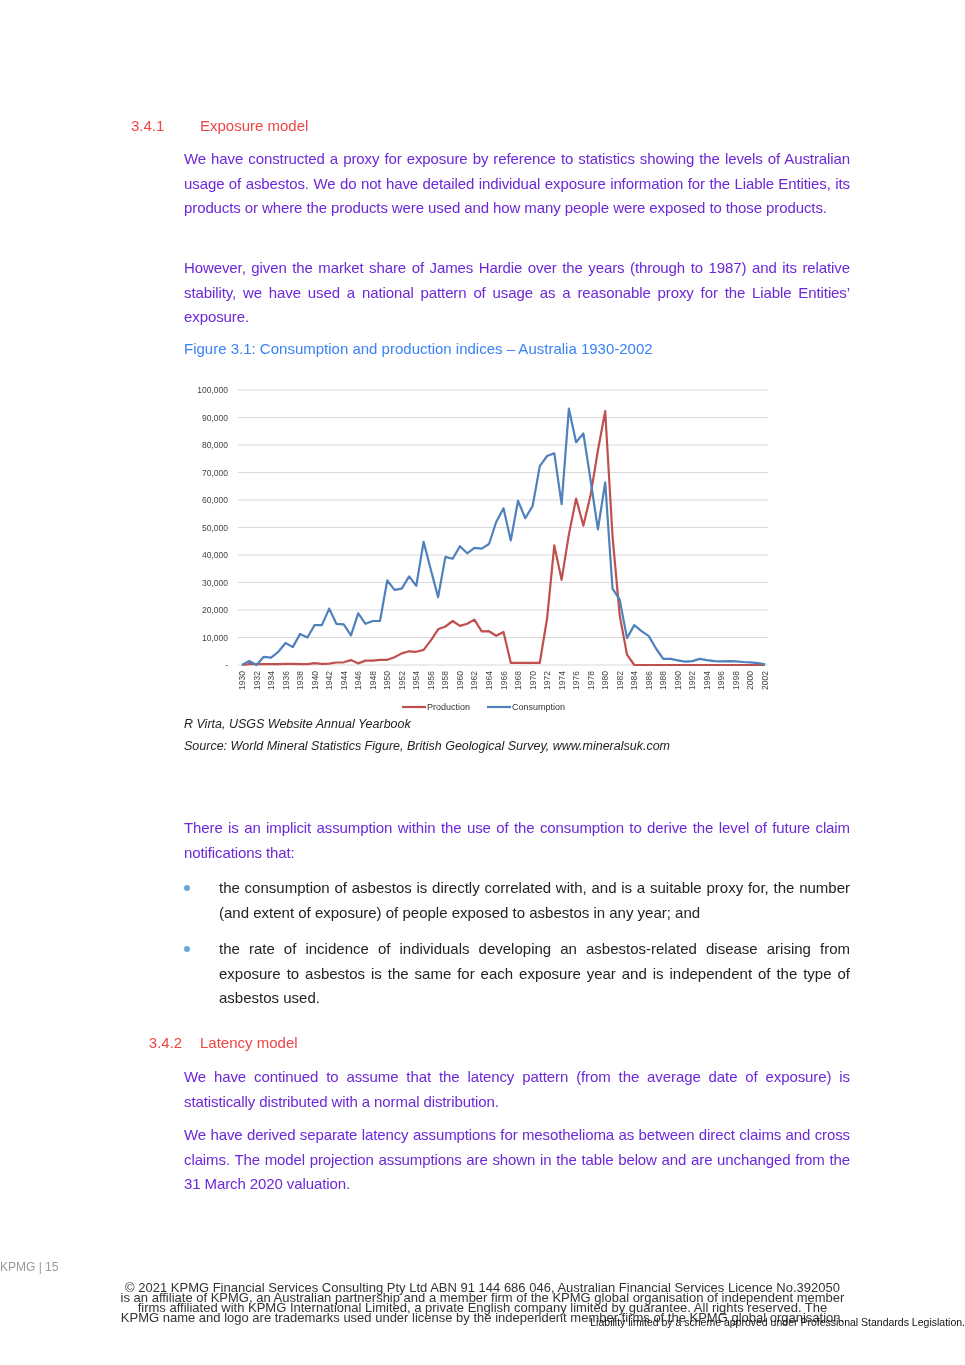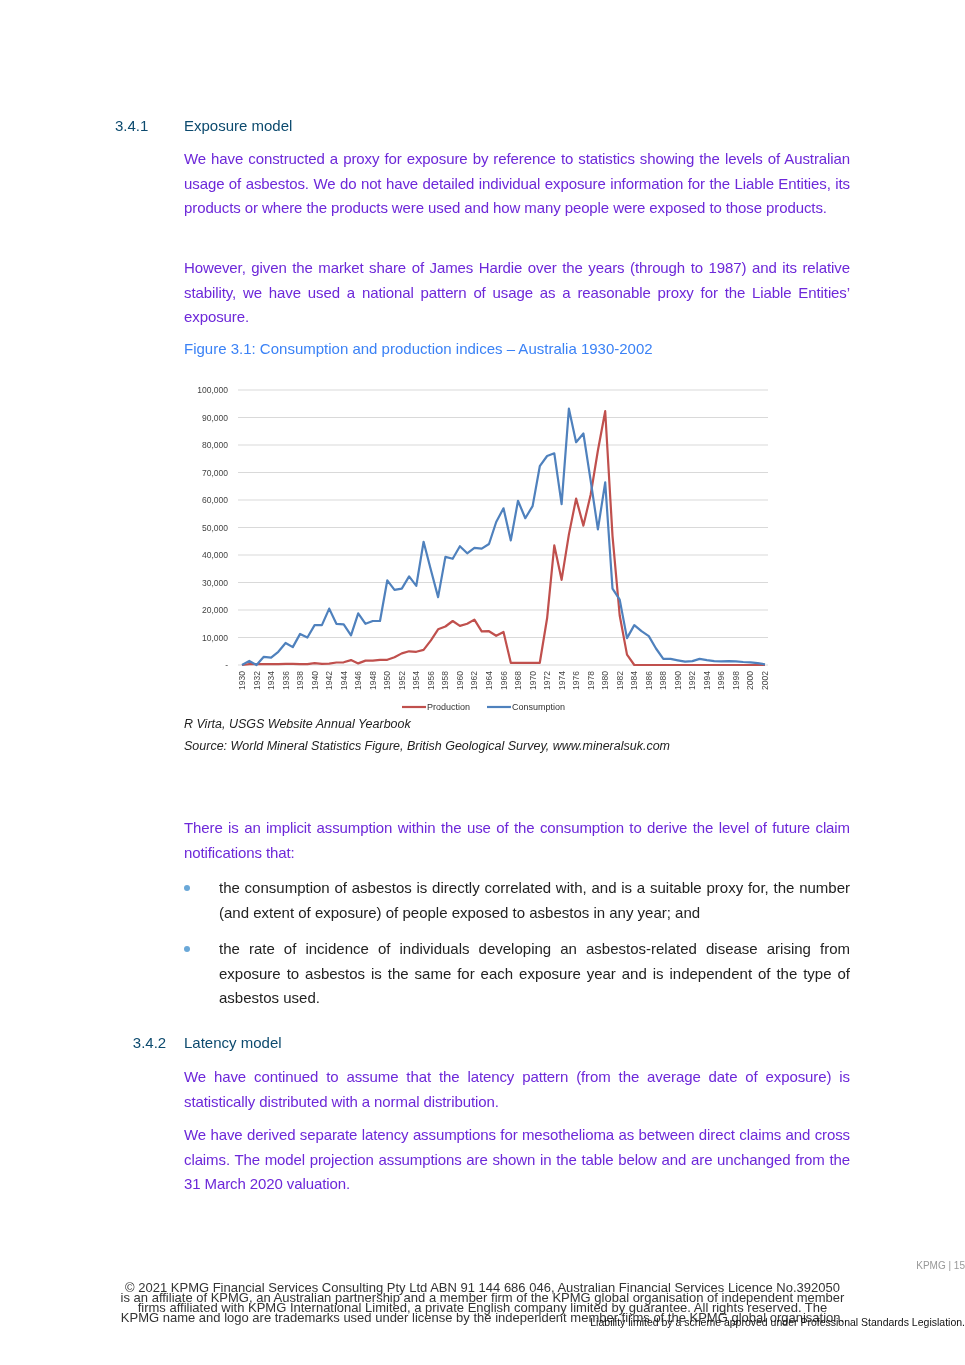--- a/index.html
+++ b/index.html
@@ -1,26 +1,26 @@
 <!DOCTYPE html>
 <html><head>
 <meta charset="utf-8">
 <style>
   html, body { margin: 0; padding: 0; background: #ffffff; }
   body { width: 965px; height: 1365px; position: relative; font-family: "Liberation Sans", sans-serif; color: #1a1a1a; overflow: hidden; }
-  .heading { position: absolute; left: 115px; font-size: 15px; color: #0c4a6e; display: flex; }
+  .heading { position: absolute; left: 131px; font-size: 15px; color: #ef4444; display: flex; }
   .heading .num { width: 69px; }
   .para { position: absolute; left: 184px; width: 666px; font-size: 15px; line-height: 24.5px; text-align: justify; color: #6d28d9; letter-spacing: -0.1px; }
   .fig-title { position: absolute; left: 184px; top: 340px; font-size: 15px; color: #3b82f6; }
   .chart { position: absolute; left: 180px; top: 380px; width: 600px; height: 340px; }
   .source { position: absolute; left: 184px; font-size: 12.5px; font-style: italic; color: #222; }
   .bullet { position: absolute; left: 184px; width: 666px; font-size: 15px; line-height: 24.5px; text-align: justify; color: #222; }
   .bullet .dot { position: absolute; left: 0; top: 9px; width: 6px; height: 6px; border-radius: 50%; background: #6aa8d8; }
   .bullet .txt { margin-left: 35px; display: block; }
-  .footer-page { position: absolute; top: 1260px; left: 0; width: 965px; text-align: right; font-size: 10px; color: #999; }
+  .footer-page { position: absolute; top: 1260px; left: 0; width: 965px; text-align: left; font-size: 12px; color: #999; }
   .footer-copy { position: absolute; top: 1283px; left: 120px; width: 725px; text-align: center; font-size: 13px; line-height: 10px; color: #333; }
   .footer-liab { position: absolute; top: 1316px; left: 0; width: 965px; text-align: right; font-size: 10.5px; color: #111; }
   svg text { font-family: "Liberation Sans", sans-serif; }
 </style>
 </head>
 <body>
 
 <div class="heading" style="top:117px;">
   <span class="num">3.4.1</span>
   <span>Exposure model</span>

